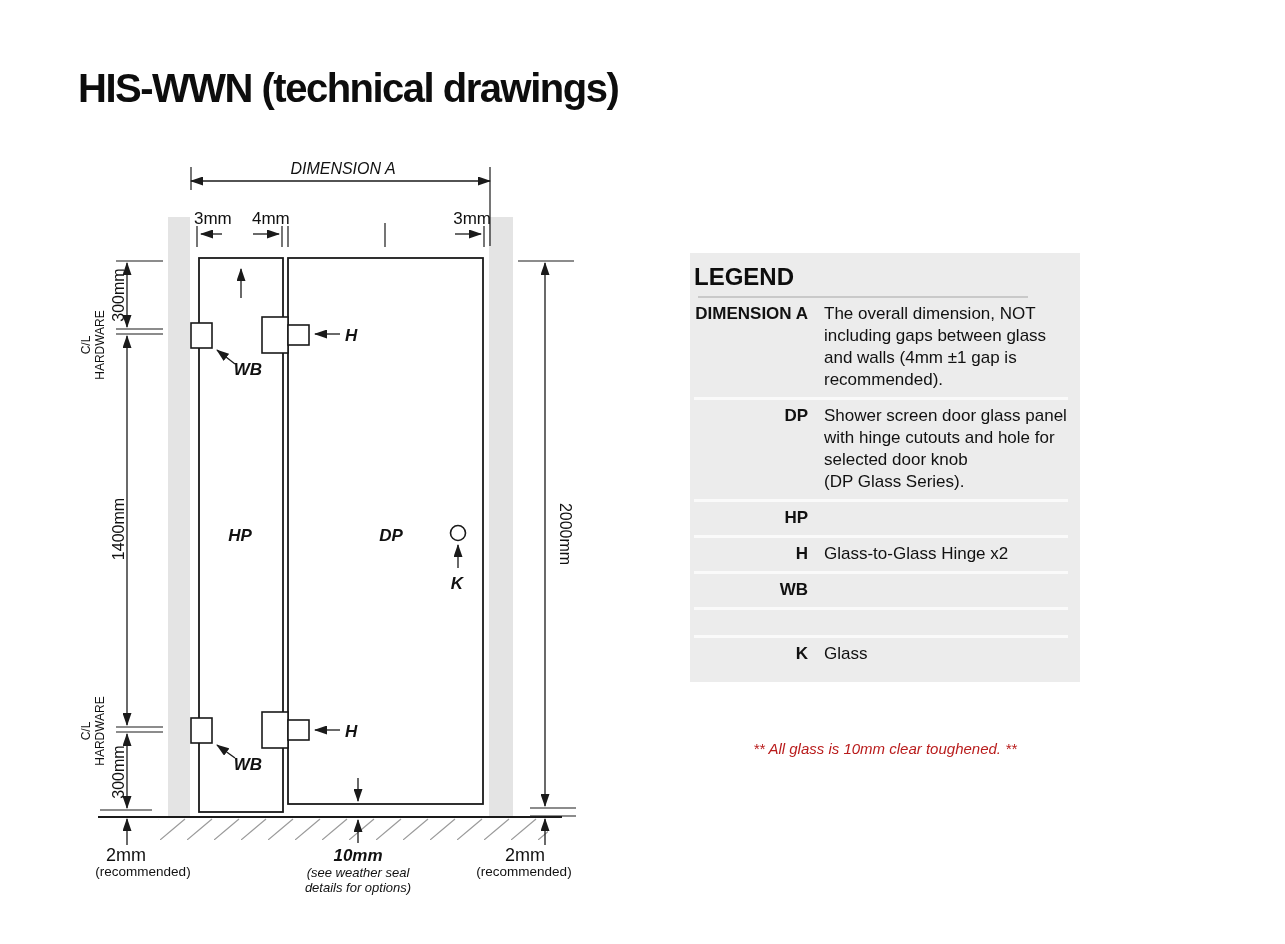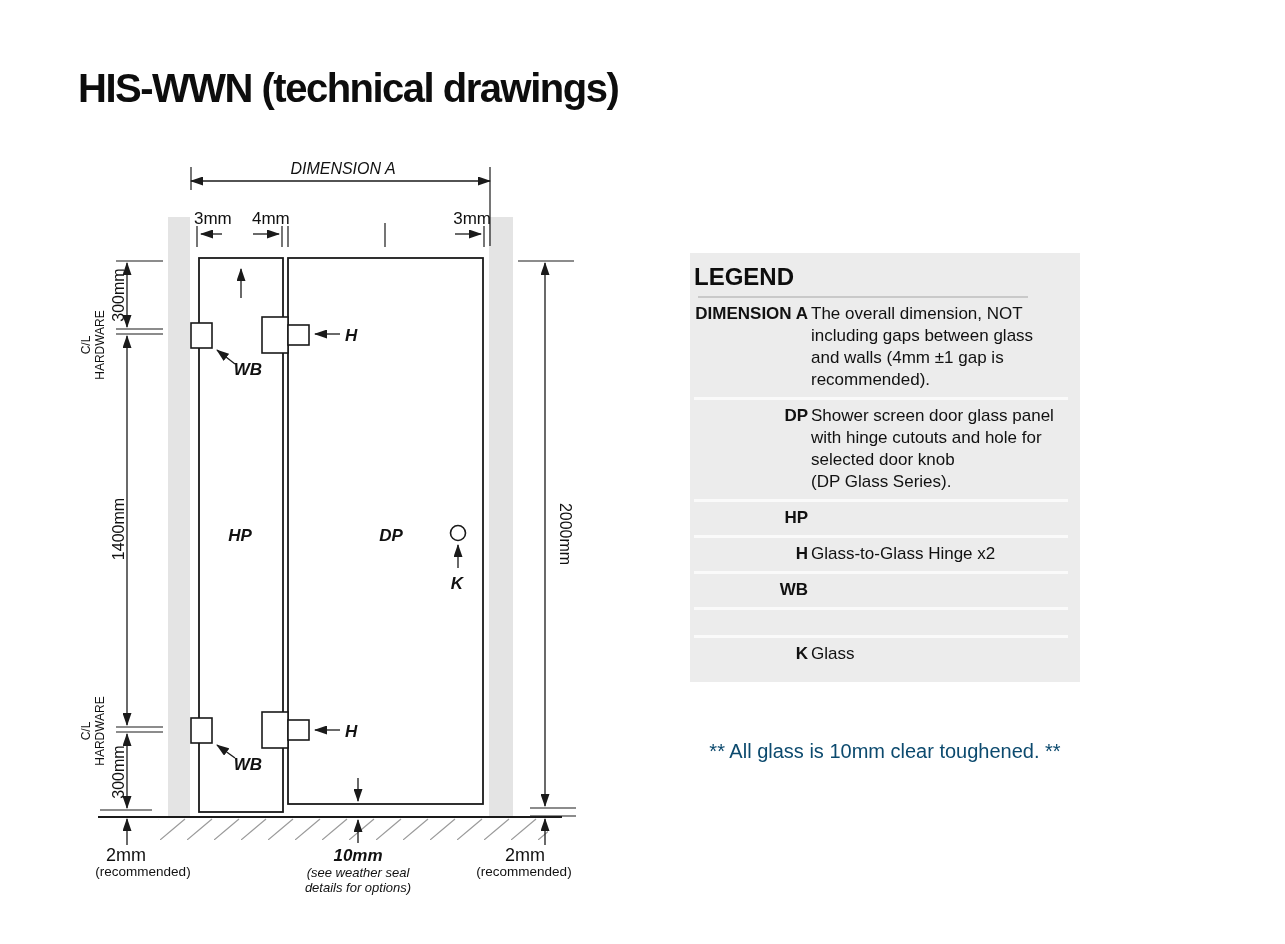--- a/index.html
+++ b/index.html
@@ -22,23 +22,23 @@
   .t-note{font-size:13.5px;}
   .t-noteit{font-size:13px;font-style:italic;}
   .legend{position:absolute;left:690px;top:253px;width:390px;background:#ececec;
           padding-bottom:11px;font-size:17px;line-height:22px;}
   .legend-title{font-size:24px;font-weight:bold;padding:13px 0 8px 4px;color:#0d0d0d;}
   .title-sep{height:2px;background:#c9c9c9;margin:0 52px 0 8px;}
   .row-sep{height:3px;background:#fafafa;margin:0 12px 0 4px;}
   .legend-row{display:flex;align-items:flex-start;padding:5px 0 6px;}
   .legend-row.empty{min-height:14px;}
   .legend-term{flex:0 0 118px;text-align:right;font-weight:bold;white-space:nowrap;}
-  .legend-desc{margin-left:3px;white-space:pre;}
+  .legend-desc{margin-left:16px;white-space:pre;}
   .footnote{position:absolute;left:690px;top:740px;width:390px;text-align:center;
-            font-size:20px;color:#0c4a6e;}
+            font-size:15px;font-style:italic;color:#b91c1c;}
 </style>
 </head>
 <body>
 
 <div class="page">
 
   <h1 class="page-title">HIS-WWN (technical drawings)</h1>
 
   <svg width="1285" height="944" viewBox="0 0 1285 944">
     <defs>

